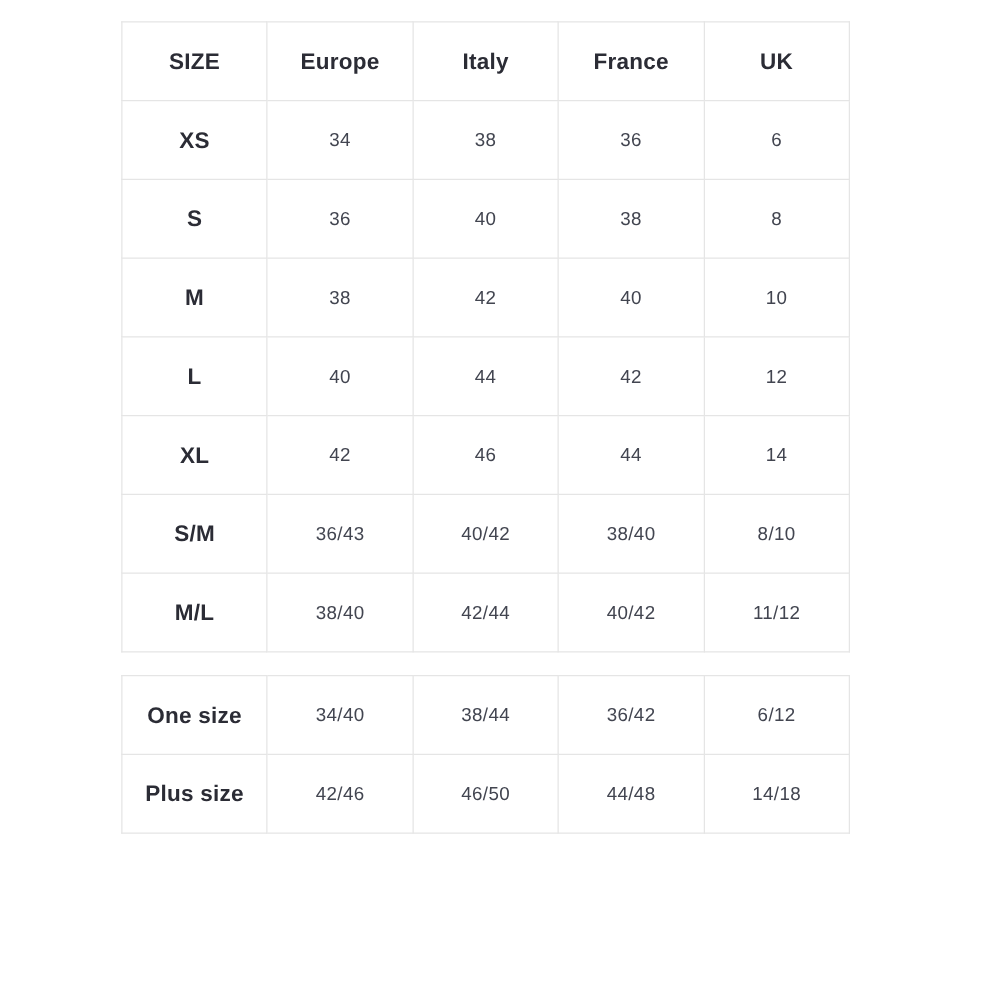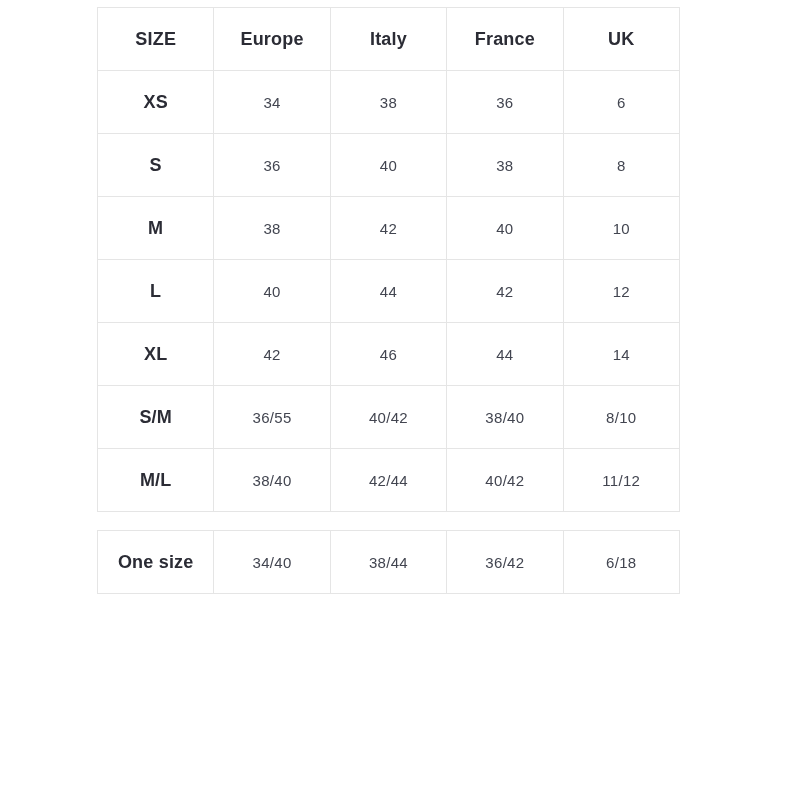--- a/index.html
+++ b/index.html
@@ -7,21 +7,21 @@
     padding: 0;
     background: #ffffff;
   }
   body {
     width: 800px;
     height: 800px;
     font-family: "Liberation Sans", sans-serif;
     overflow: hidden;
   }
   .tables-wrap {
-    padding-top: 7px;
+    padding-top: 17px;
     padding-left: 97px;
   }
   table.size-table {
     border-collapse: collapse;
     table-layout: fixed;
     width: 583px;
     background: #ffffff;
   }
   table.size-table th,
   table.size-table td {
@@ -96,21 +96,21 @@
         </tr>
         <tr>
           <th class="row-label">XL</th>
           <td class="value-cell">42</td>
           <td class="value-cell">46</td>
           <td class="value-cell">44</td>
           <td class="value-cell">14</td>
         </tr>
         <tr>
           <th class="row-label">S/M</th>
-          <td class="value-cell">36/55</td>
+          <td class="value-cell">36/43</td>
           <td class="value-cell">40/42</td>
           <td class="value-cell">38/40</td>
           <td class="value-cell">8/10</td>
         </tr>
         <tr>
           <th class="row-label">M/L</th>
           <td class="value-cell">38/40</td>
           <td class="value-cell">42/44</td>
           <td class="value-cell">40/42</td>
           <td class="value-cell">11/12</td>
@@ -118,18 +118,25 @@
       </tbody>
   </table>
 
   <table class="size-table special-table">
     <tbody>
         <tr>
           <th class="row-label">One size</th>
           <td class="value-cell">34/40</td>
           <td class="value-cell">38/44</td>
           <td class="value-cell">36/42</td>
-          <td class="value-cell">6/18</td>
+          <td class="value-cell">6/12</td>
+        </tr>
+        <tr>
+          <th class="row-label">Plus size</th>
+          <td class="value-cell">42/46</td>
+          <td class="value-cell">46/50</td>
+          <td class="value-cell">44/48</td>
+          <td class="value-cell">14/18</td>
         </tr>
       </tbody>
   </table>
 
 </div>
 
 </body></html>

